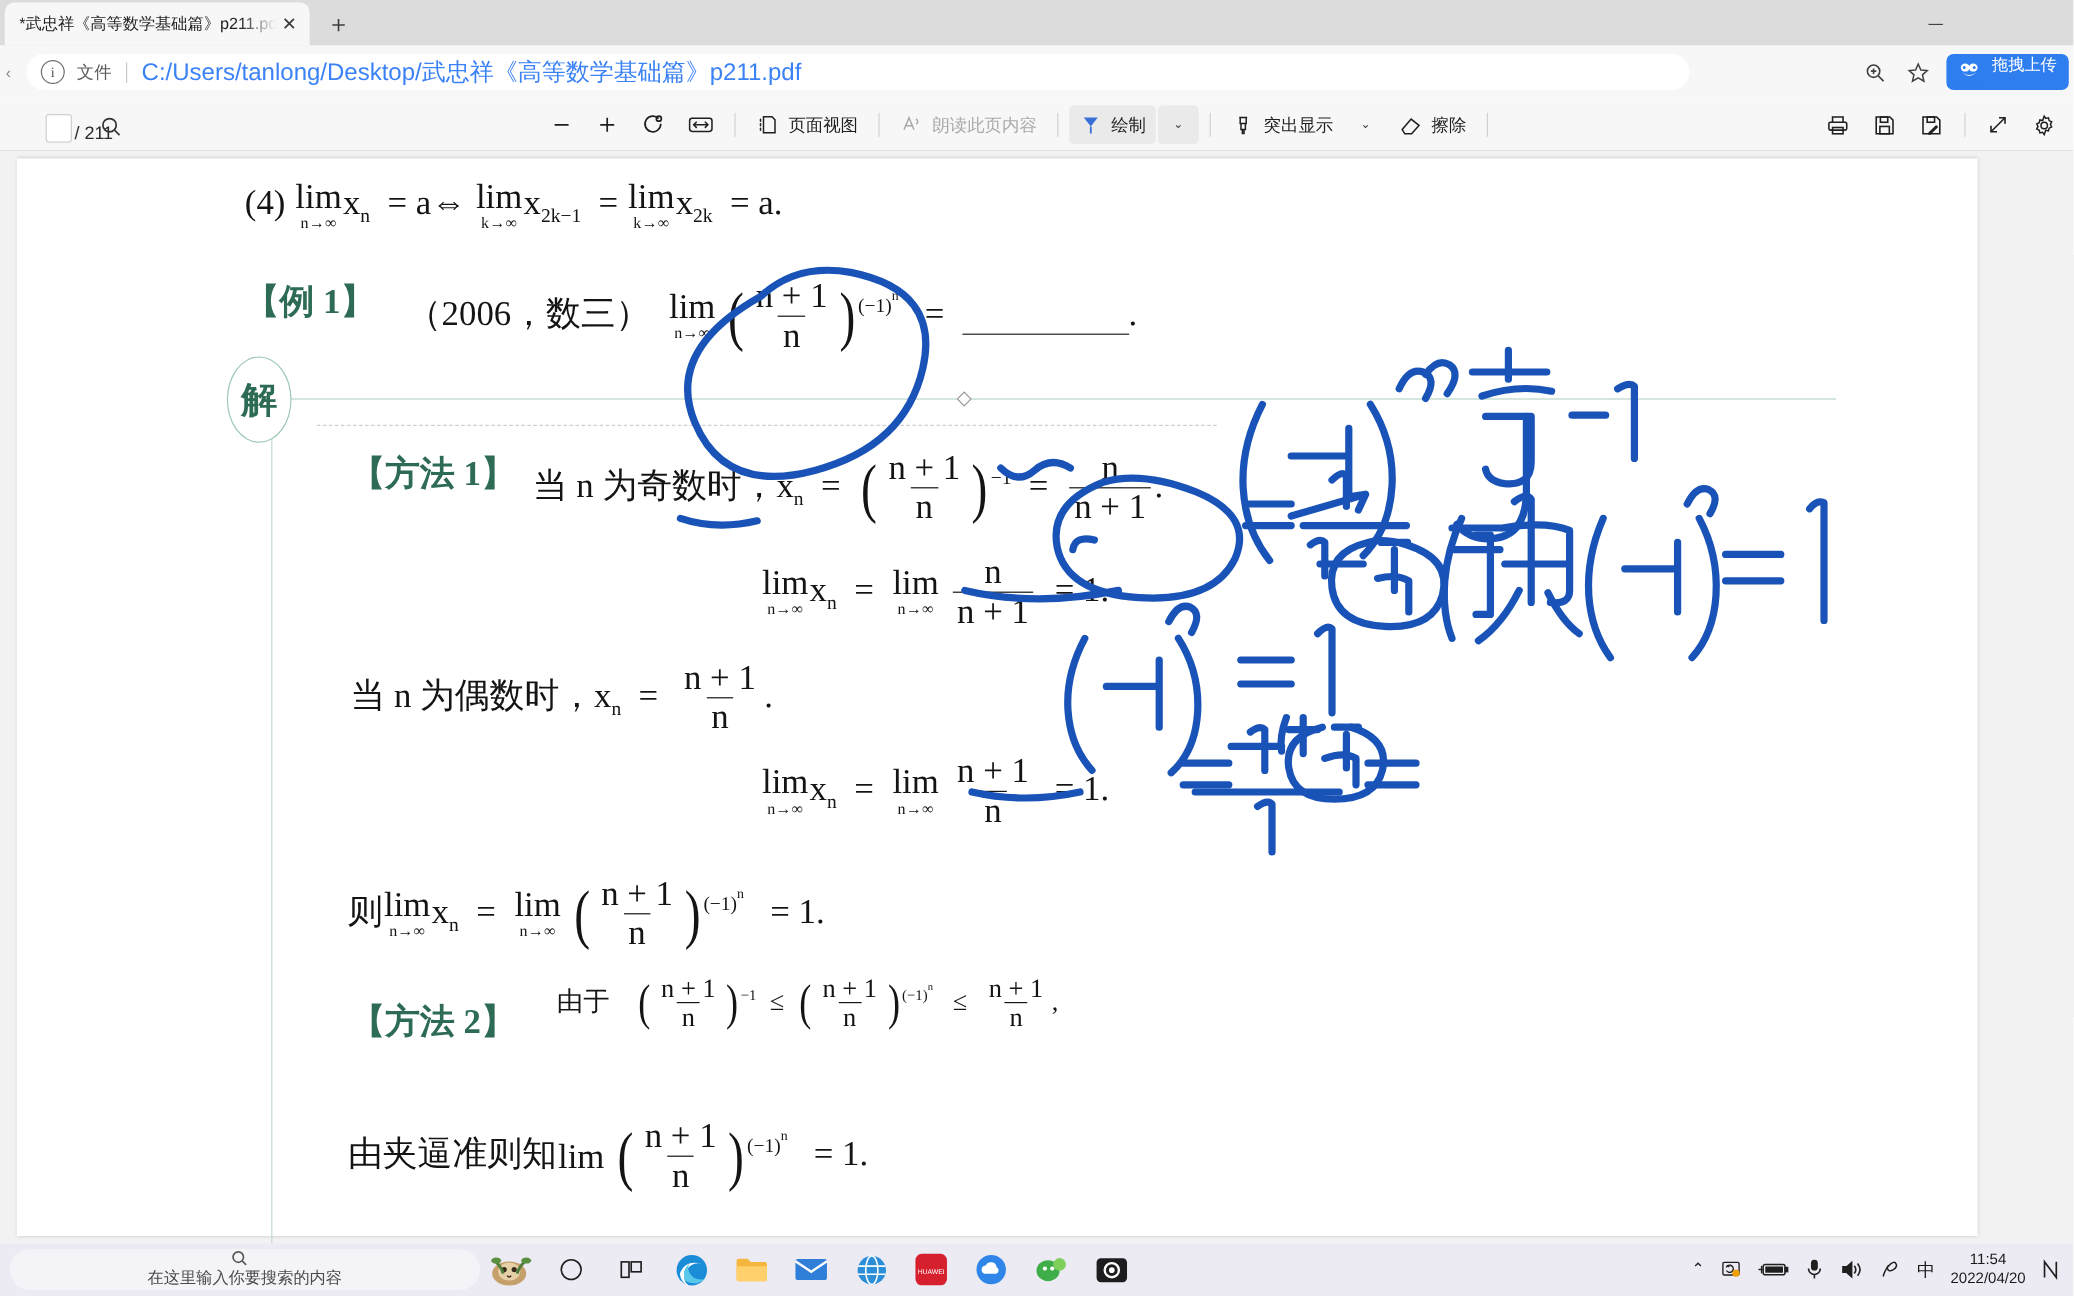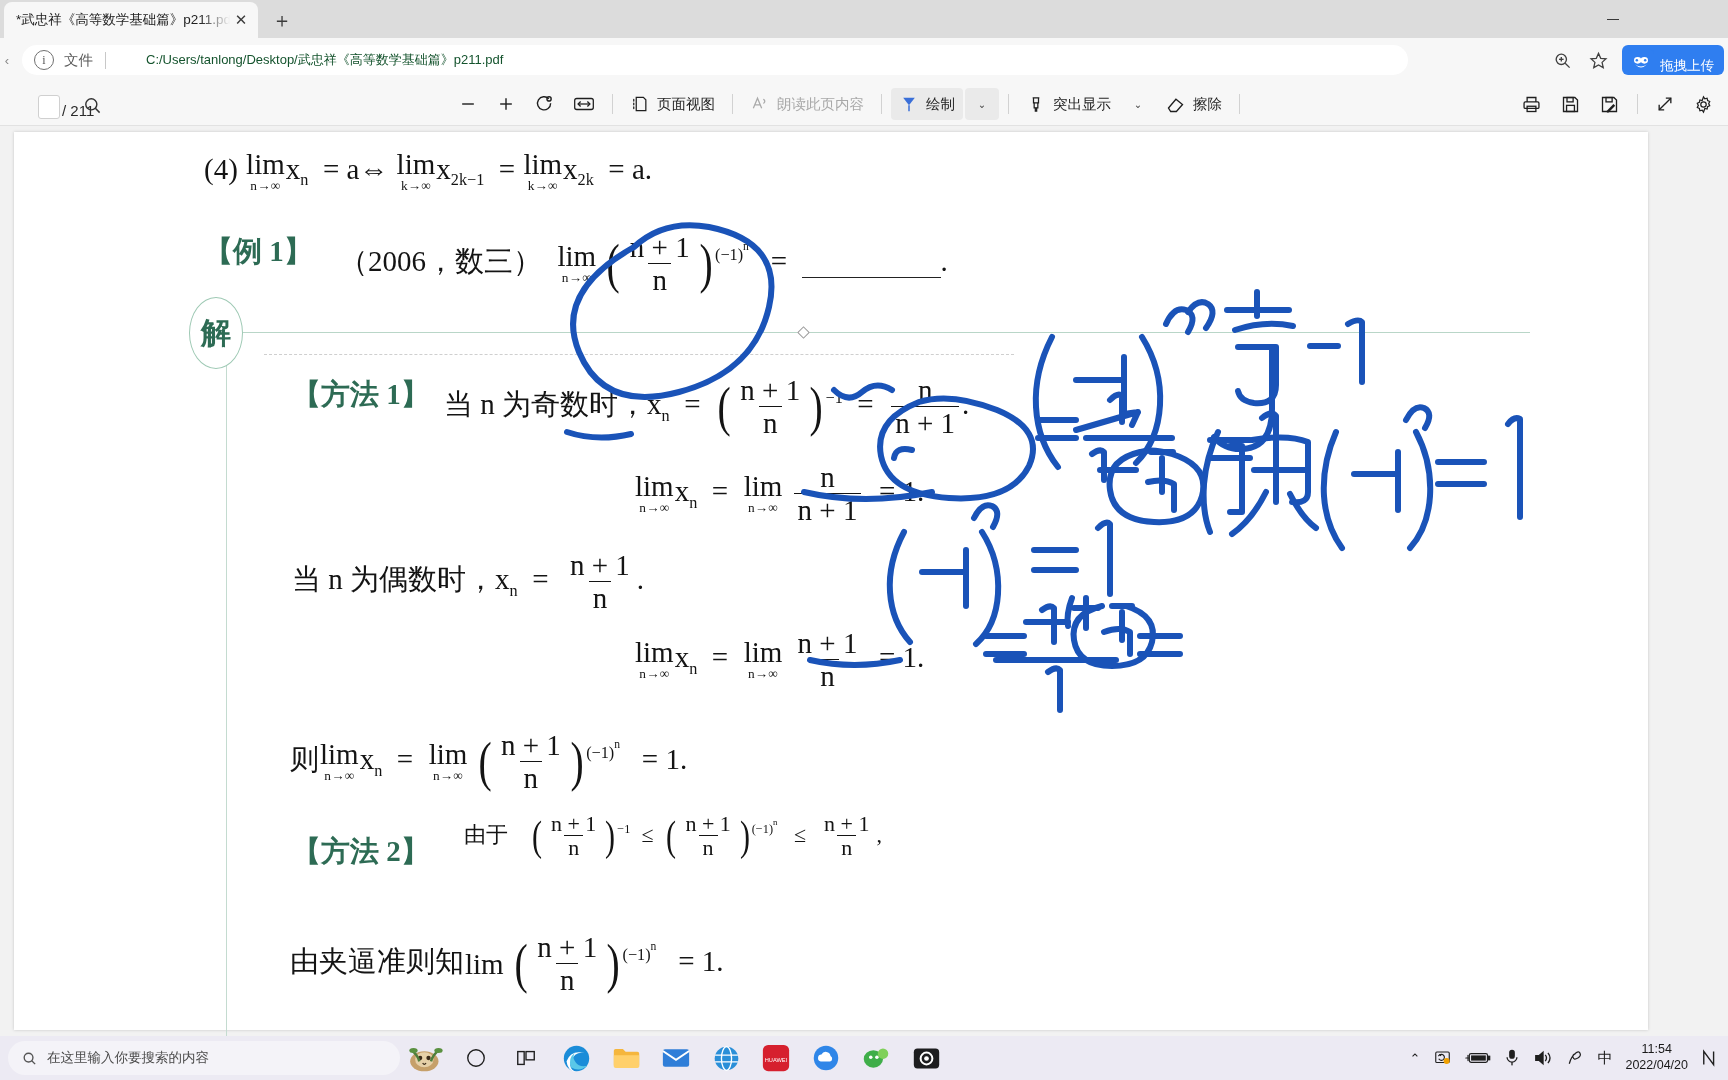--- a/index.html
+++ b/index.html
@@ -61,28 +61,28 @@
     display: flex; align-items: center; padding: 0 12px;
   }
   .info-icon {
     width: 20px; height: 20px; border: 1.3px solid #707070; border-radius: 50%;
     display: flex; align-items: center; justify-content: center;
     font-size: 12px; color: #555; font-family: "Liberation Serif", serif;
     flex: 0 0 auto;
   }
   .file-label { font-size: 14.5px; color: #5a5a5a; margin-left: 10px; flex: 0 0 auto; }
   .vdiv { width: 1px; height: 17px; background: #c8c8c8; margin: 0 12px; flex: 0 0 auto; }
-  .url { font-size: 13px; color: #14532d; white-space: nowrap; margin-left: 28px; }
+  .url { font-size: 20px; color: #3b82f6; white-space: nowrap; }
   .addr-right { position: absolute; right: 4px; top: 4px; display: flex; align-items: center; }
   .addr-ico {
     width: 36px; height: 36px; display: flex; align-items: center;
     justify-content: center; color: #404040; font-size: 15px;
   }
   .ext-pill {
-    display: flex; align-items: flex-end; height: 30px; border-radius: 6px;
+    display: flex; align-items: flex-start; height: 30px; border-radius: 6px;
     background: #2f7ef0; color: #fff; padding: 0 10px 0 6px; margin-left: 6px;
   }
   .ext-logo {
     width: 26px; height: 26px; border-radius: 5px; background: #2f7ef0;
     display: flex; align-items: center; justify-content: center; margin-right: 6px;
   }
   .ext-text { font-size: 13.5px; white-space: nowrap; }
 
   
   .pdf-toolbar {
@@ -177,21 +177,21 @@
 
   
   .taskbar {
     position: absolute; left: 0; bottom: 0; width: 1728px; height: 44px;
     background: #eceaf3;
     display: flex; align-items: center;
   }
   .tb-search {
     margin-left: 8px; width: 392px; height: 34px; border-radius: 17px;
     background: #f4f3f8; display: flex; align-items: center; padding: 0 14px;
-    font-size: 13.5px; color: #4a4a4a;
+    font-size: 13.5px; color: #4a4a4a; flex-direction: column;
   }
   .tray-icons { margin-left: 6px; display: flex; align-items: center; gap: 10px; }
   .tapp { width: 40px; height: 40px; display: flex; align-items: center;
           justify-content: center; border-radius: 6px; position: relative; }
   .tray-right {
     margin-left: auto; display: flex; align-items: center; gap: 13px;
     padding-right: 10px; color: #1f1f1f;
   }
   .clock { font-size: 12.5px; line-height: 1.25; text-align: center; color: #1a1a1a; }
   .ime { font-size: 15px; color: #1a1a1a; }

